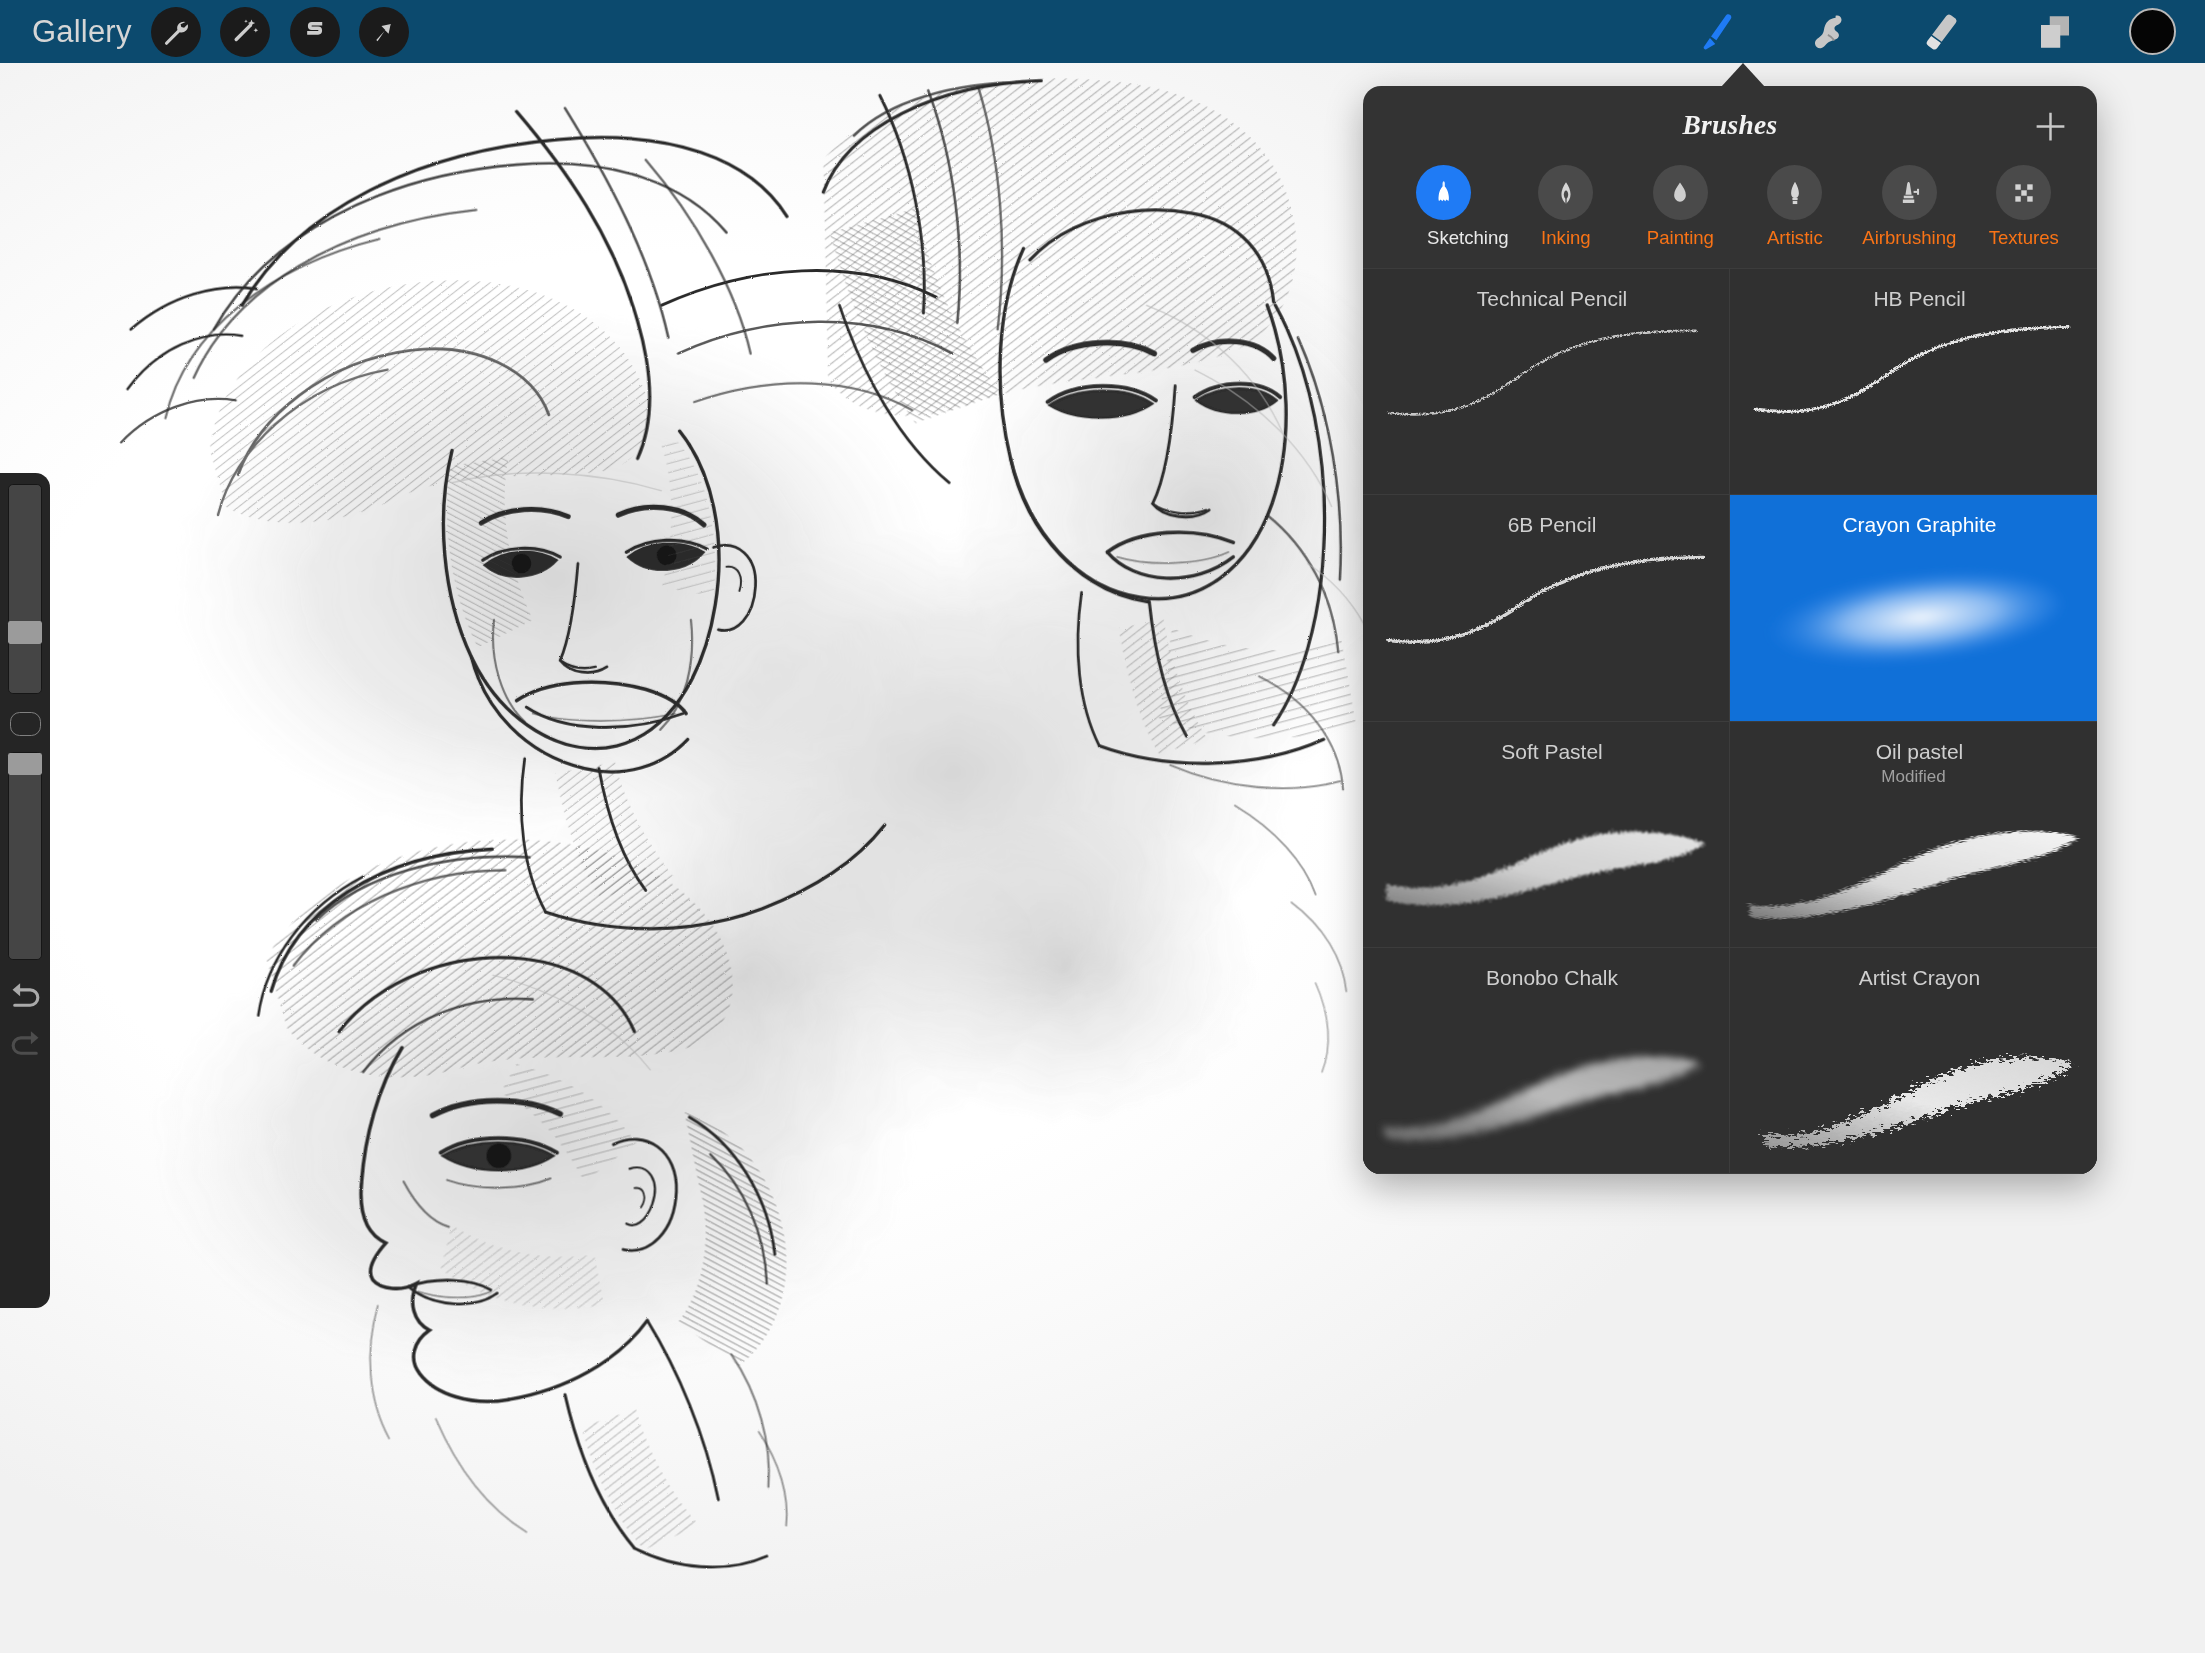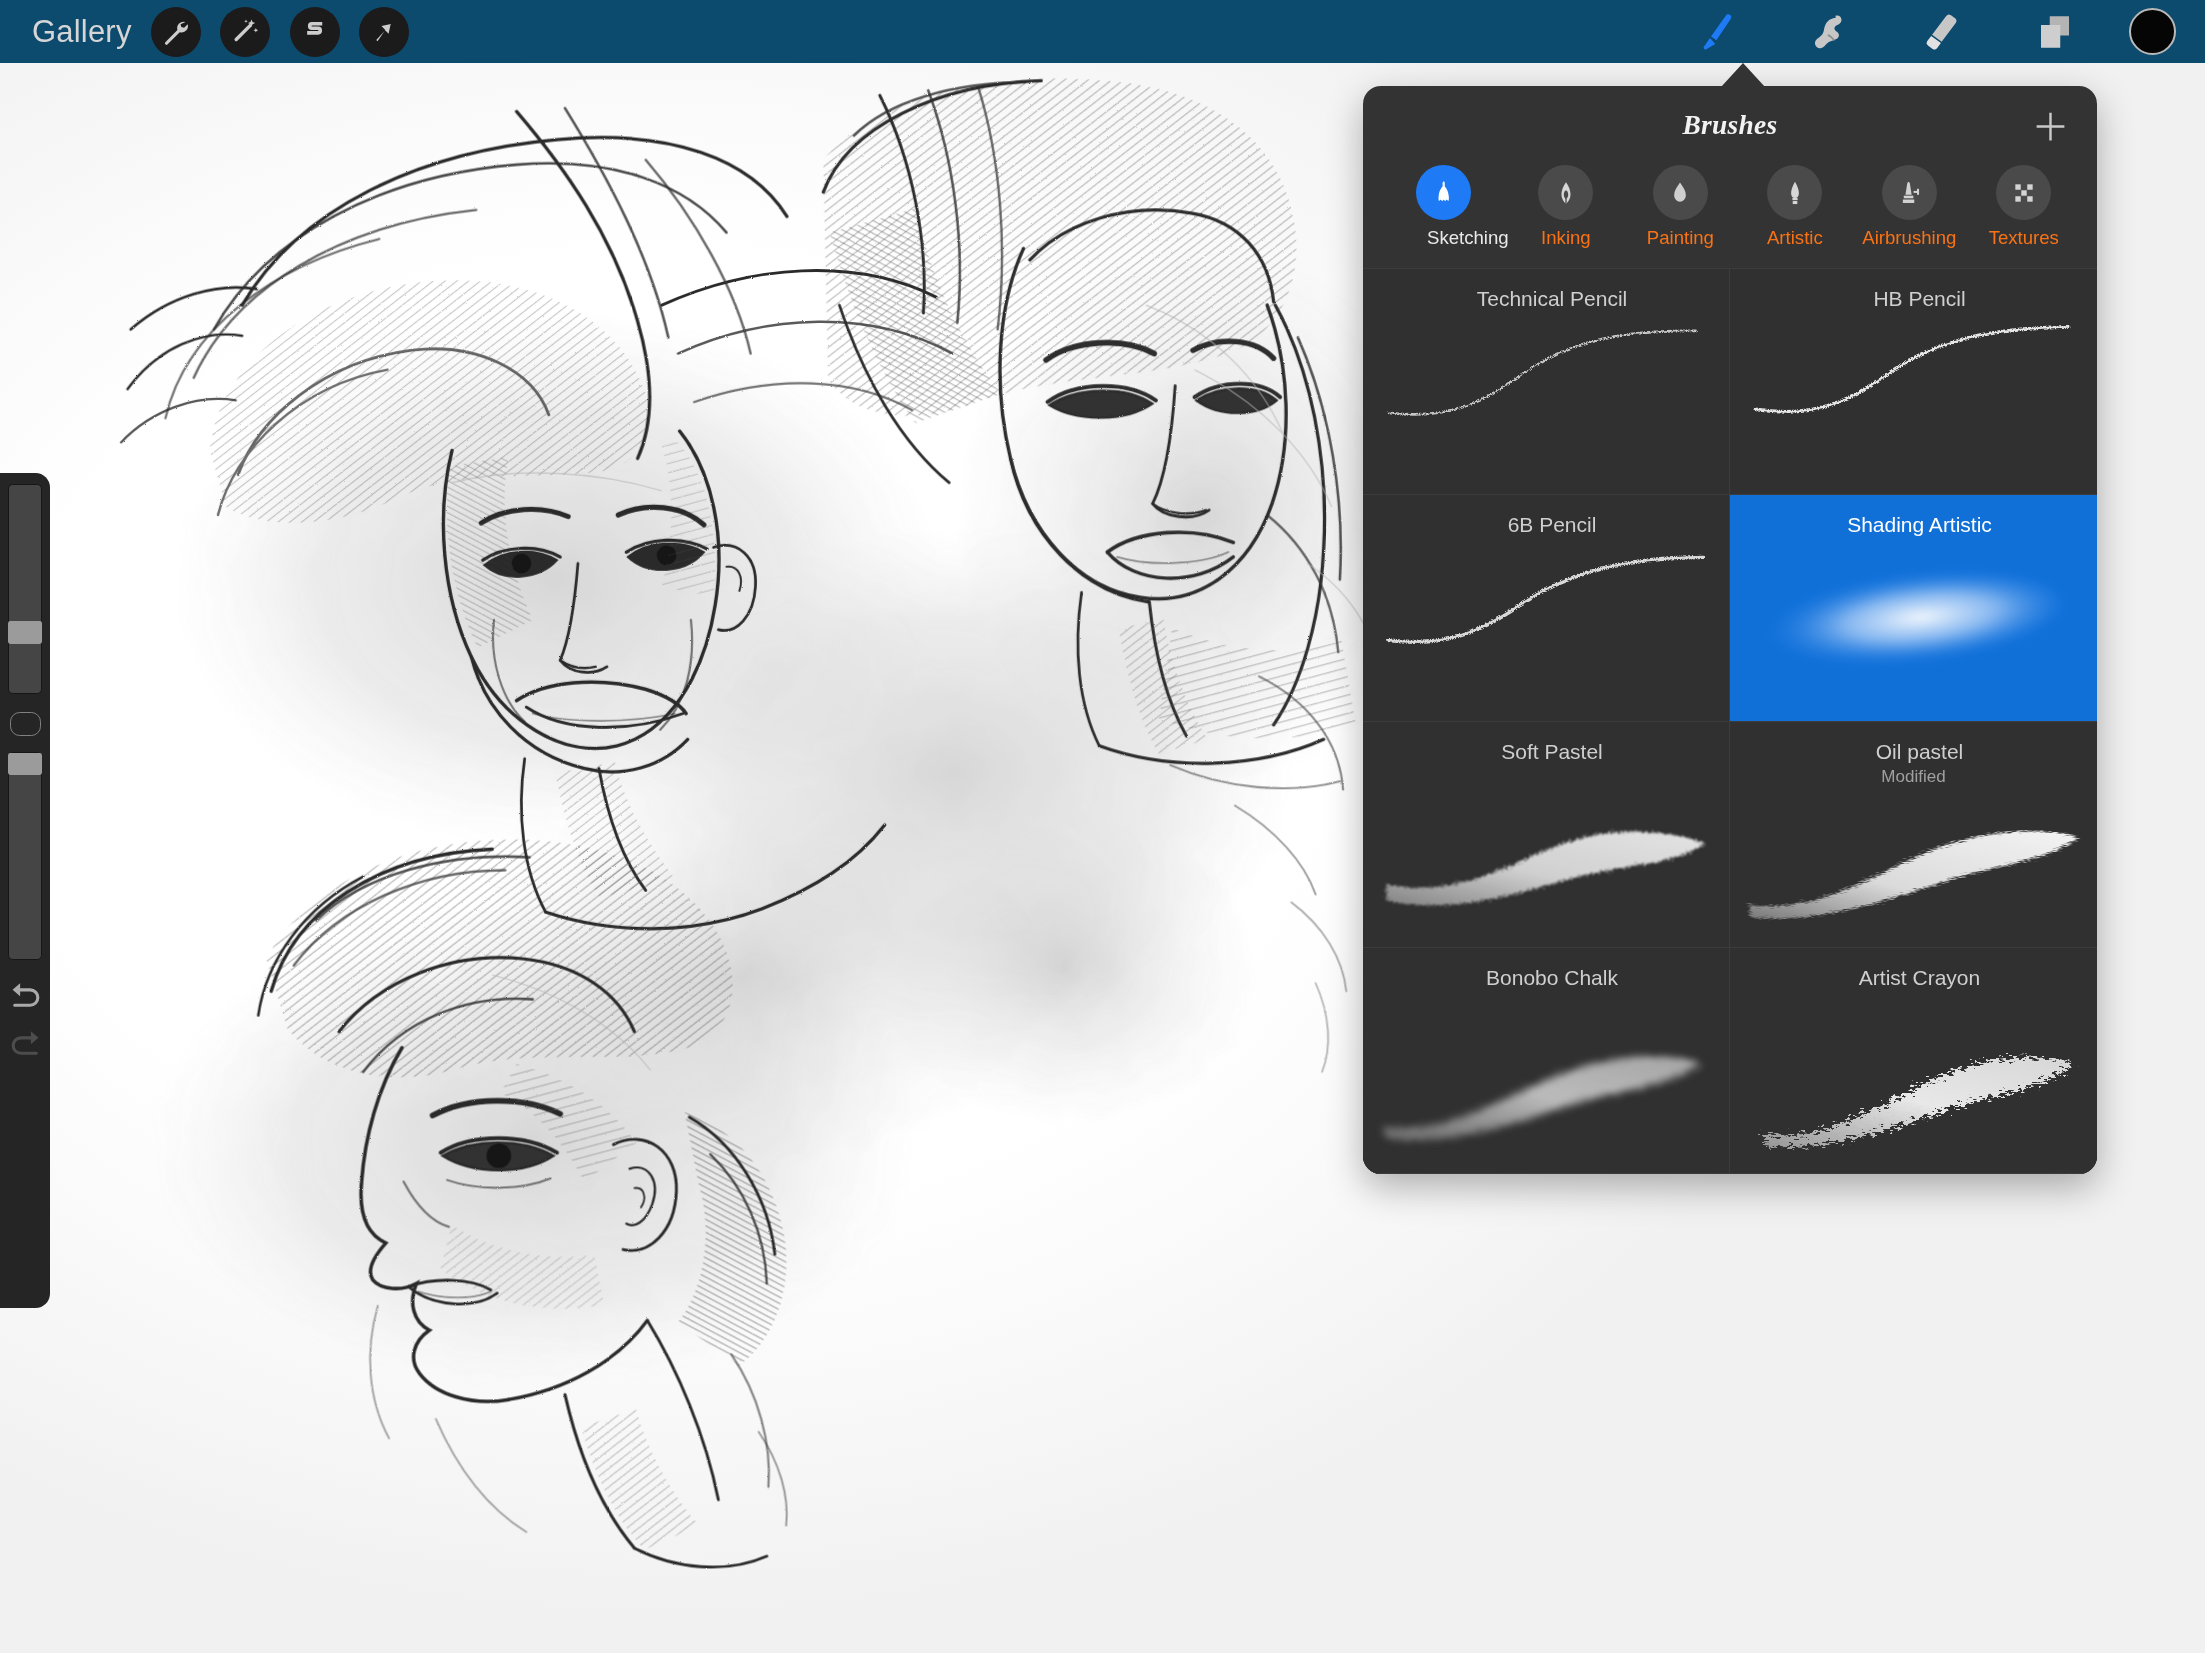--- a/index.html
+++ b/index.html
@@ -573,21 +573,21 @@
                   <feTurbulence baseFrequency="0.7" numOctaves="2" result="n"></feTurbulence>
               <feDisplacementMap in="SourceGraphic" in2="n" scale="3"></feDisplacementMap>
                 </filter>
               </defs>
             <path d="M30 212 C 108 224, 148 192, 196 154 C 244 116, 306 92, 408 90" fill="none" stroke="#e8e8e8" stroke-width="4.6" stroke-linecap="round" filter="url(#p3)" opacity=".92"></path>
           </svg>
         </div>
       </div>
 
       <div class="cell sel">
-        <div class="cell-name">Shading Artistic</div>
+        <div class="cell-name">Crayon Graphite</div>
         <div class="stroke">
           <svg viewBox="0 0 440 330" preserveAspectRatio="none">
             <defs>
               <filter id="p4">
                 <feTurbulence type="fractalNoise" baseFrequency="0.55" numOctaves="4" result="n"></feTurbulence>
                 <feDisplacementMap in="SourceGraphic" in2="n" scale="16"></feDisplacementMap>
                 <feGaussianBlur stdDeviation="7"></feGaussianBlur>
               </filter>
               <radialGradient id="sg" cx="52%" cy="50%" r="54%">
                 <stop offset="0%" stop-color="#ffffff" stop-opacity=".97"></stop>

